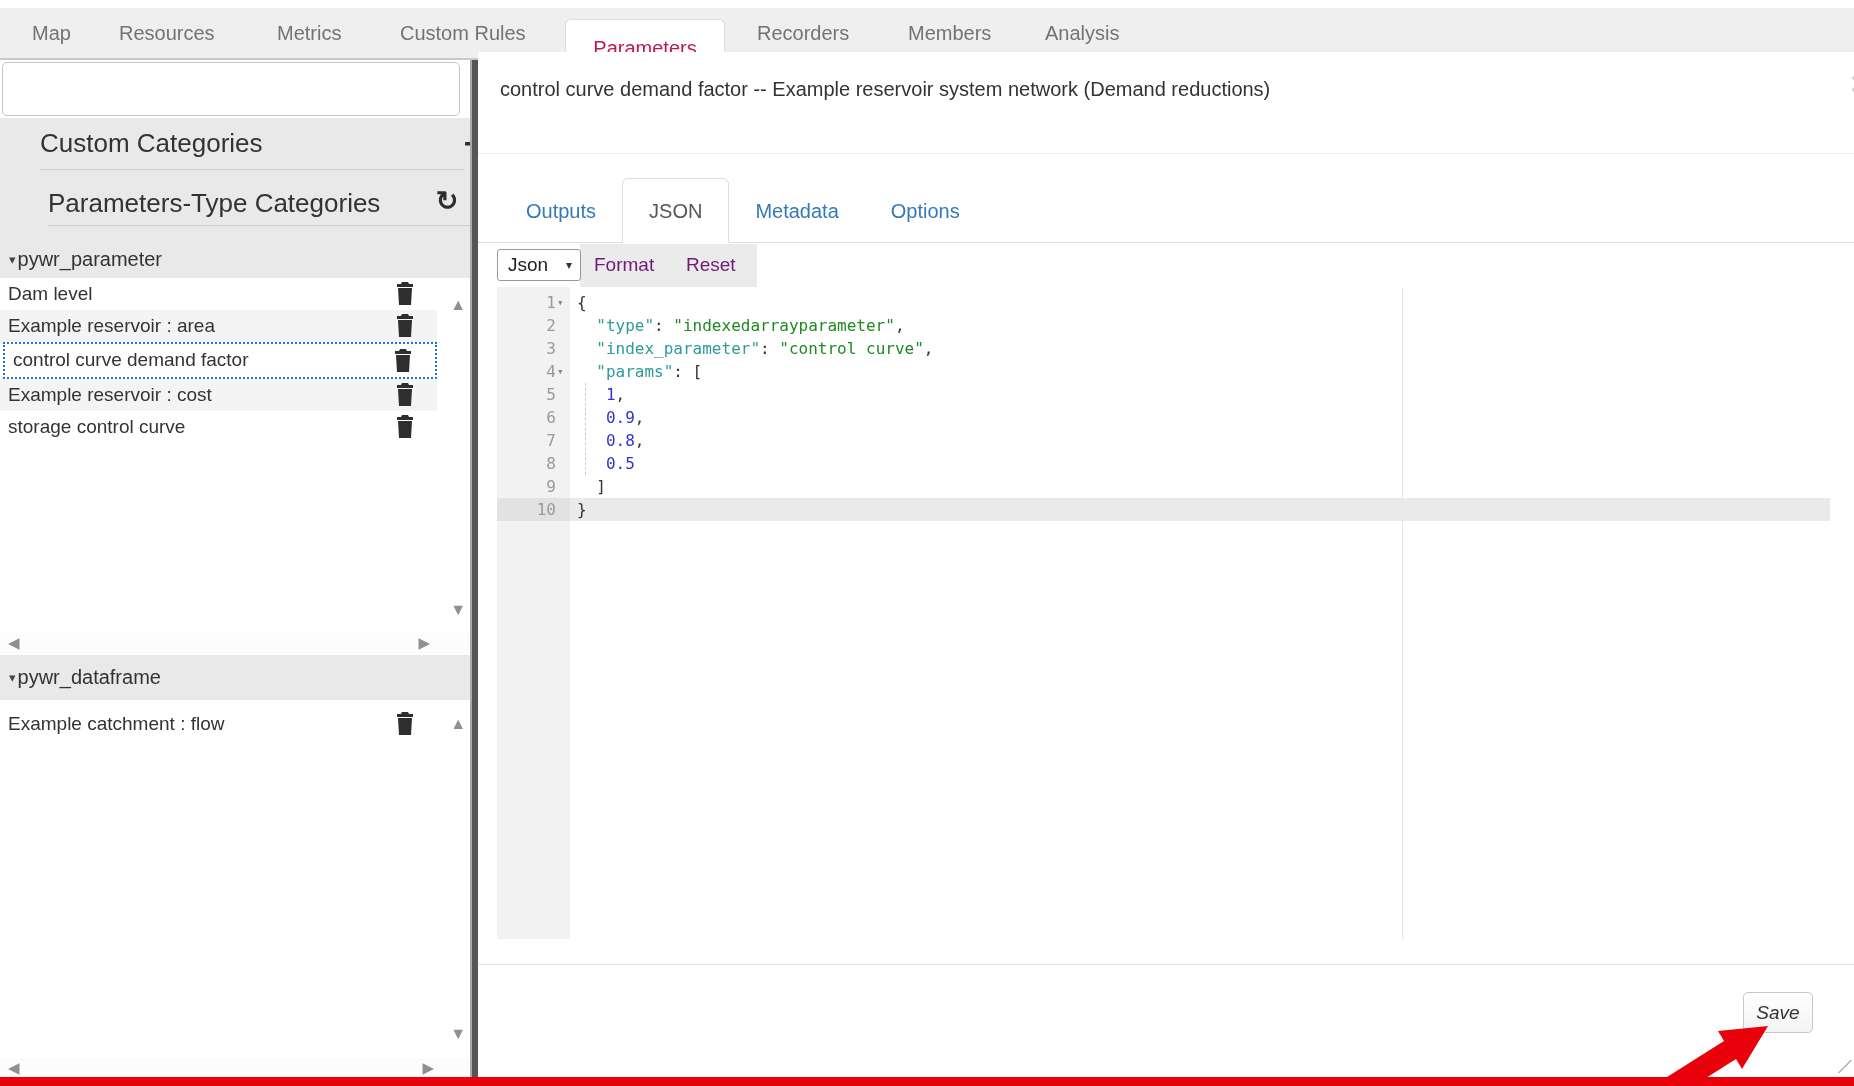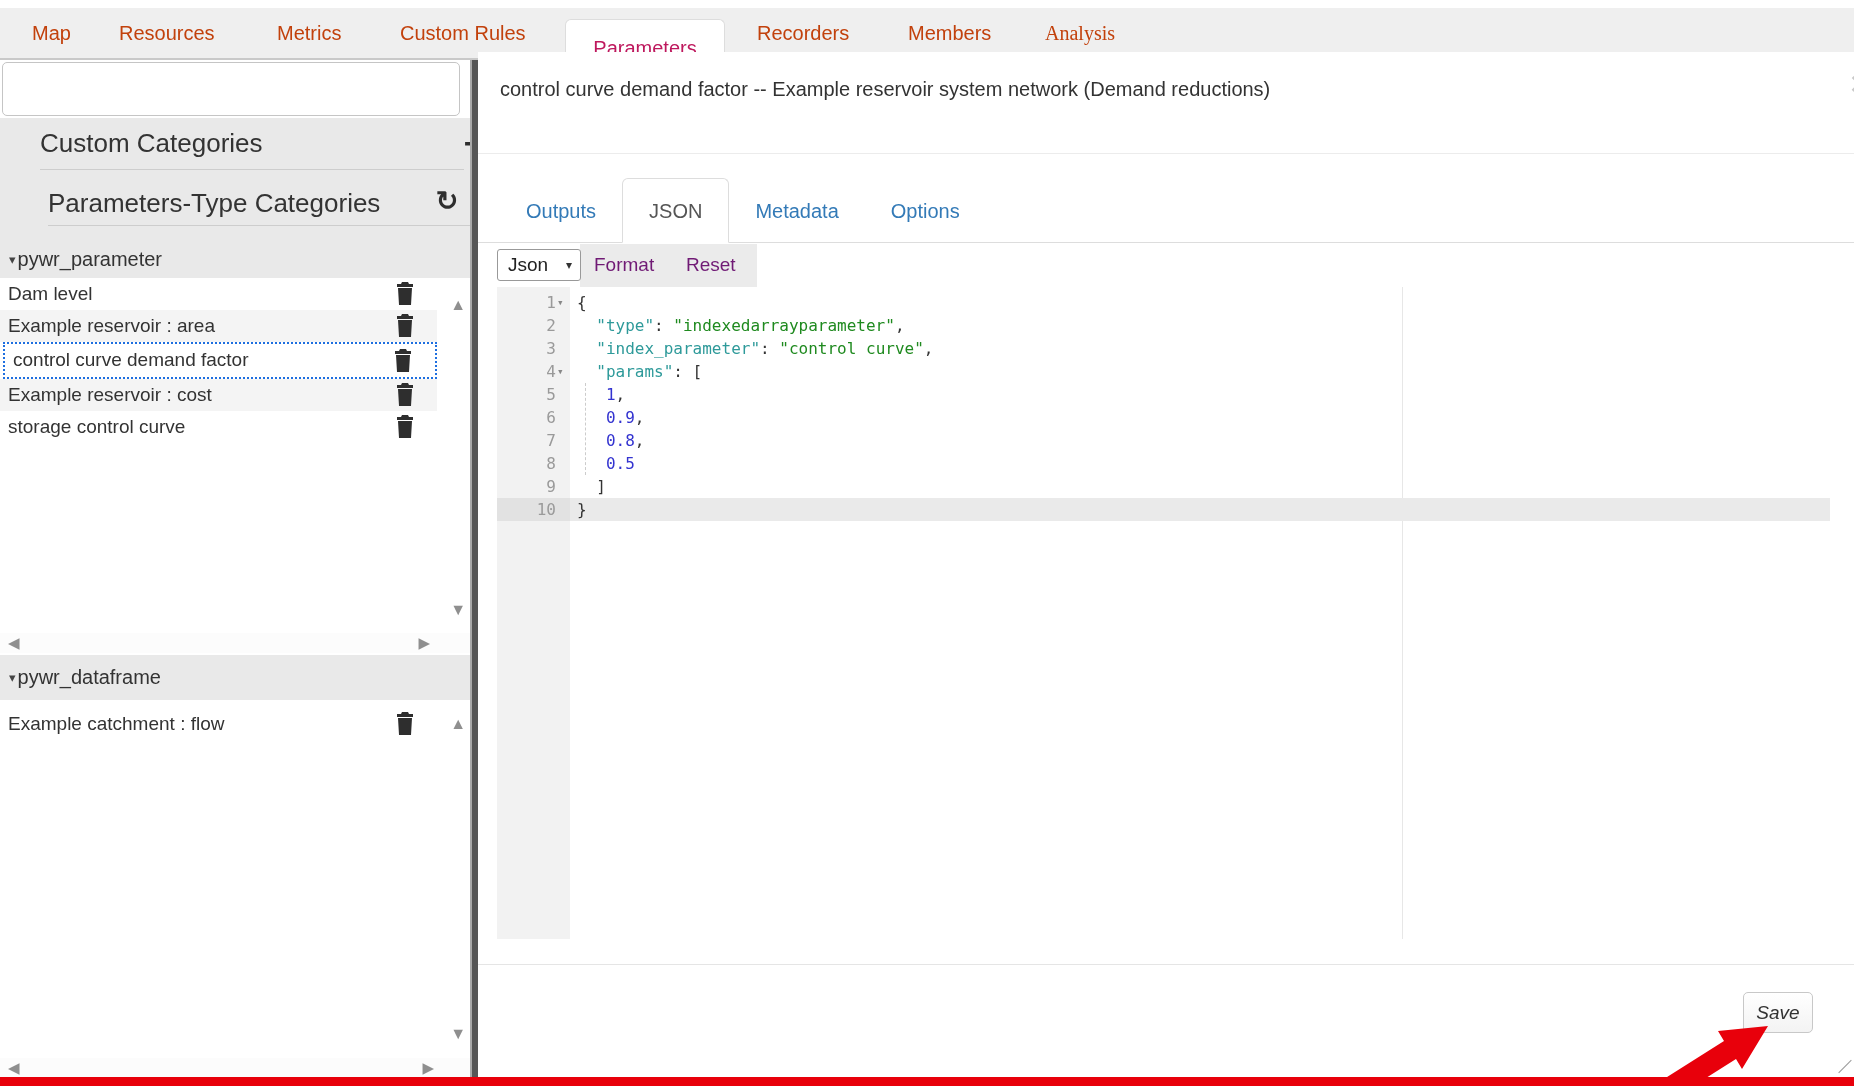--- a/index.html
+++ b/index.html
@@ -3,21 +3,21 @@
 <meta charset="utf-8">
 <style>
   * { box-sizing: border-box; }
   html,body { margin:0; padding:0; background:#fff; }
   body { font-family:"Liberation Sans", sans-serif; }
   #screen { position:relative; width:1854px; height:1086px; overflow:hidden; background:#fff; color:#333; }
 
   
   #navbar { position:absolute; left:0; top:0; width:1854px; height:60px; background:#fff; }
   #navbar .nav-strip { position:absolute; left:0; top:8px; right:0; bottom:0; background:#efefef; border-bottom:2px solid #c9c9c9; }
-  .nav-tab { position:absolute; top:8px; height:52px; line-height:50px; font-size:20px; color:#c2410c; cursor:pointer; white-space:nowrap; }
+  .nav-tab { position:absolute; top:8px; height:52px; line-height:50px; font-size:20px; color:#737373; cursor:pointer; white-space:nowrap; }
   .nav-tab.active { top:19px; height:59px; line-height:56px; background:#fff; border:1px solid #ddd; border-bottom:none; border-radius:6px 6px 0 0; color:#be185d; text-align:center; }
 
   
   #sidebar { position:absolute; left:0; top:60px; width:470px; height:1017px; background:#fff; }
   #sidebar-search { position:absolute; left:2px; top:2px; width:458px; height:54px; border:1px solid #c5c5c5; border-radius:5px; background:#fff; font-size:20px; padding:0 12px; outline:none; }
   .side-gray { position:absolute; left:0; width:470px; background:#e9e9e9; }
   #gray1 { top:58px; height:160px; }
   #gray2 { top:595px; height:45px; }
   .cat-header { position:absolute; left:0; width:470px; }
   .cat-title { position:absolute; left:8px; font-size:26px; color:#333; }
@@ -117,21 +117,21 @@
 
   <div id="navbar">
     <div class="nav-strip"></div>
     <div class="nav-tab" style="left:32px;">Map</div>
     <div class="nav-tab" style="left:119px;">Resources</div>
     <div class="nav-tab" style="left:277px;">Metrics</div>
     <div class="nav-tab" style="left:400px;">Custom Rules</div>
     <div class="nav-tab active" style="left:565px; width:160px;">Parameters</div>
     <div class="nav-tab" style="left:757px;">Recorders</div>
     <div class="nav-tab" style="left:908px;">Members</div>
-    <div class="nav-tab" style="left:1045px;font-family:Liberation Serif, serif;">Analysis</div>
+    <div class="nav-tab" style="left:1045px;">Analysis</div>
   </div>
 
   <div id="sidebar">
     <input id="sidebar-search" type="text" value="" style="">
 
     <div class="side-gray" id="gray1"></div>
 
     <div class="cat-header" id="cat1">
       <span class="cat-title">Custom Categories</span>
       <span class="plus-btn"><span>+</span></span>

